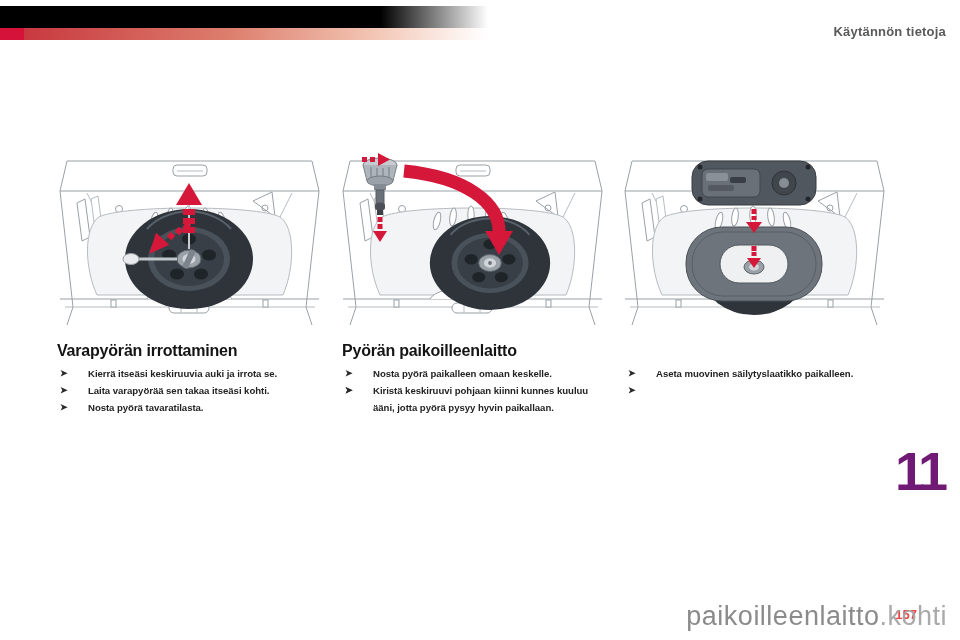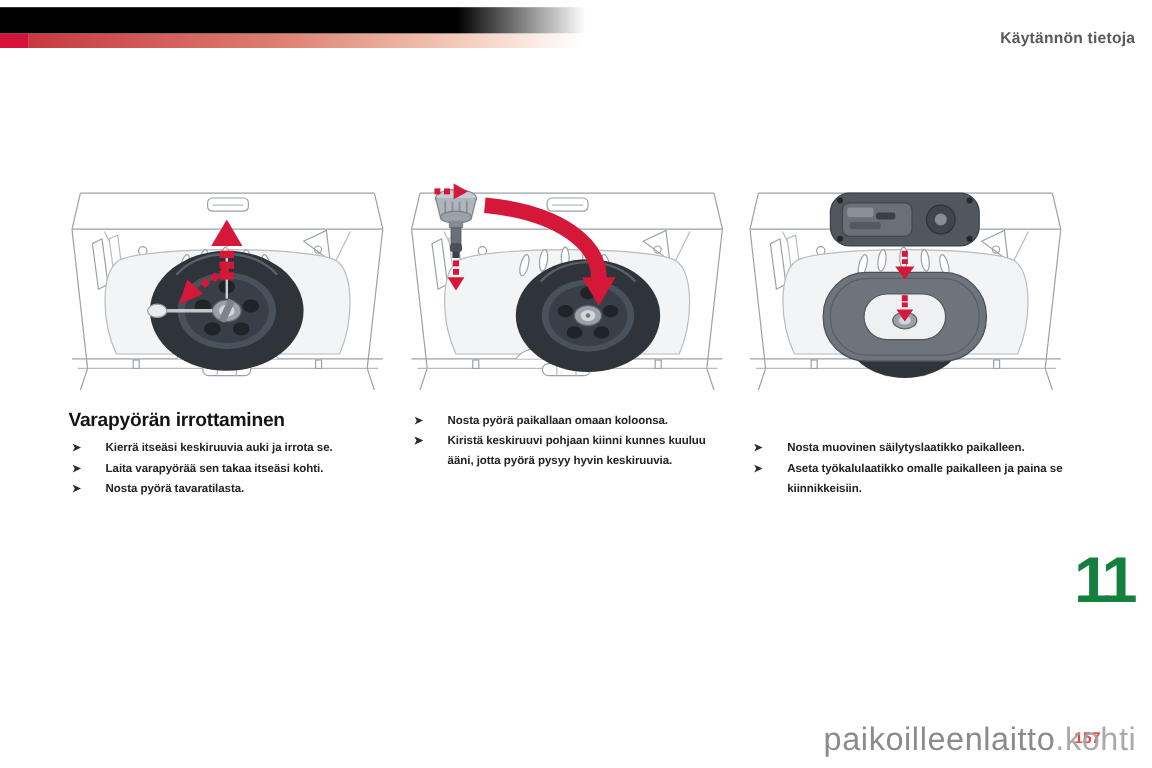--- a/index.html
+++ b/index.html
@@ -22,22 +22,22 @@
 
   
   .col{position:absolute;top:330px;color:#1f1f21;margin-top:12px;}
   .c1{left:57px;width:286px}.c2{left:342px;width:258px}.c3{left:625px;width:262px}
   .col .h{font-size:16px;font-weight:bold;height:23px;letter-spacing:-.2px;color:#141414;}
   .col ul{list-style:none;margin:0;padding:0;}
   .col li{position:relative;padding-left:31px;font-size:9.6px;font-weight:bold;
           line-height:17px;letter-spacing:-.05px;color:#232323;}
   .col li .b{position:absolute;left:3px;top:0;font-size:9px;color:#2a2a2a;line-height:17px;}
 
-  .chapter-num{position:absolute;top:457px;right:16px;font-size:54px;font-weight:800;
-               color:#15803d;letter-spacing:-4px;line-height:1;}
+  .chapter-num{position:absolute;top:444px;right:16px;font-size:54px;font-weight:800;
+               color:#701a75;letter-spacing:-4px;line-height:1;}
   .page-num{position:absolute;top:607px;right:43px;font-size:13px;font-weight:bold;color:#ef4444;text-align:right;}
   .watermark{position:absolute;top:601px;right:13px;font-size:27px;color:#828282;opacity:.92;
              letter-spacing:.5px;white-space:nowrap;}
   .watermark .wm2{color:#a3a3a3;}
   .defs-holder{position:absolute;width:0;height:0;overflow:hidden;}
 </style>
 </head>
 <body>
 
 <div class="page">
@@ -198,32 +198,33 @@
   <div class="col c1">
     <div class="h">Varapyörän irrottaminen</div>
     <ul>
       <li><span class="b">➤</span><span>Kierrä itseäsi keskiruuvia auki ja irrota se.</span></li>
       <li><span class="b">➤</span><span>Laita varapyörää sen takaa itseäsi kohti.</span></li>
       <li><span class="b">➤</span><span>Nosta pyörä tavaratilasta.</span></li>
     </ul>
   </div>
 
   <div class="col c2">
+    <div class="h">Pyörän paikoilleenlaitto</div>
     <ul>
-      <li><span class="b">➤</span><span>Nosta pyörä paikallaan omaan koloonsa.</span></li>
+      <li><span class="b">➤</span><span>Nosta pyörä paikalleen omaan keskelle.</span></li>
       <li><span class="b">➤</span></li>
-      <li><span class="b">➤</span><span>Kiristä keskiruuvi pohjaan kiinni kunnes kuuluu ääni, jotta pyörä pysyy hyvin keskiruuvia.</span></li>
+      <li><span class="b">➤</span><span>Kiristä keskiruuvi pohjaan kiinni kunnes kuuluu ääni, jotta pyörä pysyy hyvin paikallaan.</span></li>
     </ul>
   </div>
 
   <div class="col c3">
     <div class="h"></div>
     <ul>
-      <li><span class="b">➤</span><span>Nosta muovinen säilytyslaatikko paikalleen.</span></li>
-      <li><span class="b">➤</span><span>Aseta työkalulaatikko omalle paikalleen ja paina se kiinnikkeisiin.</span></li>
+      <li><span class="b">➤</span><span>Aseta muovinen säilytyslaatikko paikalleen.</span></li>
+      <li><span class="b">➤</span></li>
     </ul>
   </div>
 
   <div class="chapter-num">11</div>
   <div class="page-num">157</div>
   <div class="watermark"><span>paikoilleenlaitto</span><span class="wm2">.kohti</span></div>
 
 </div>
 
 </body></html>

